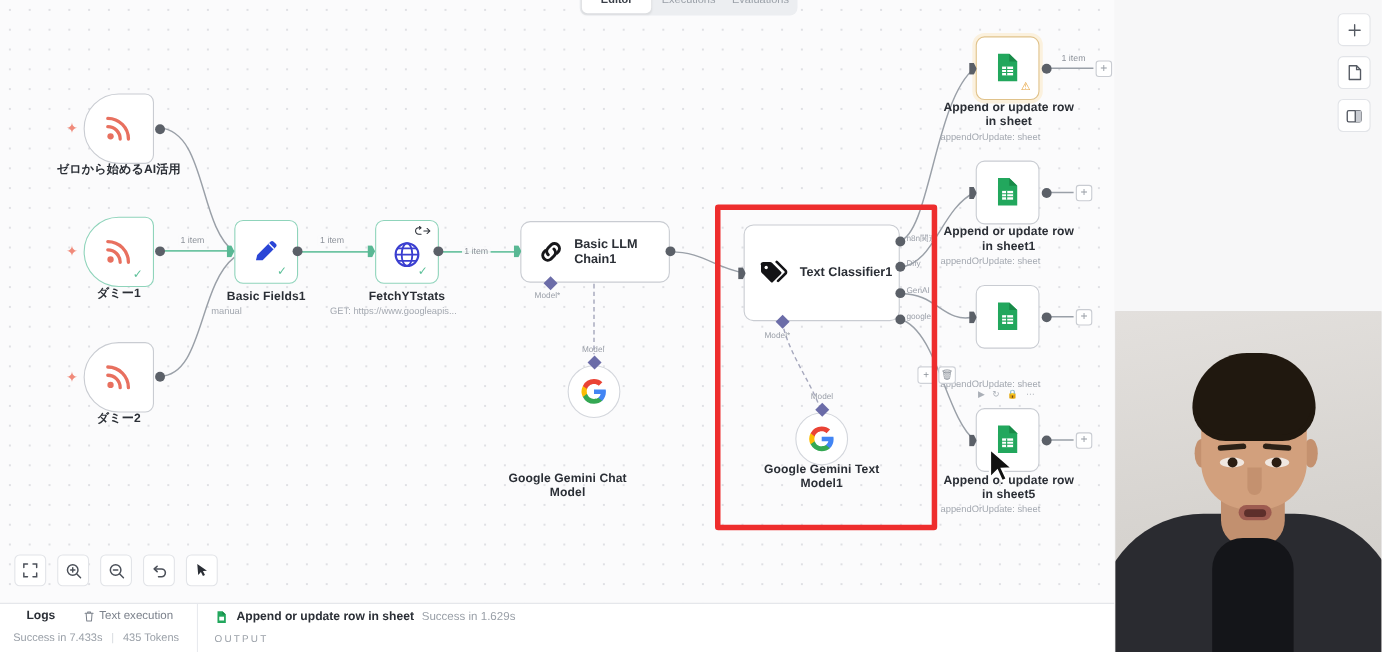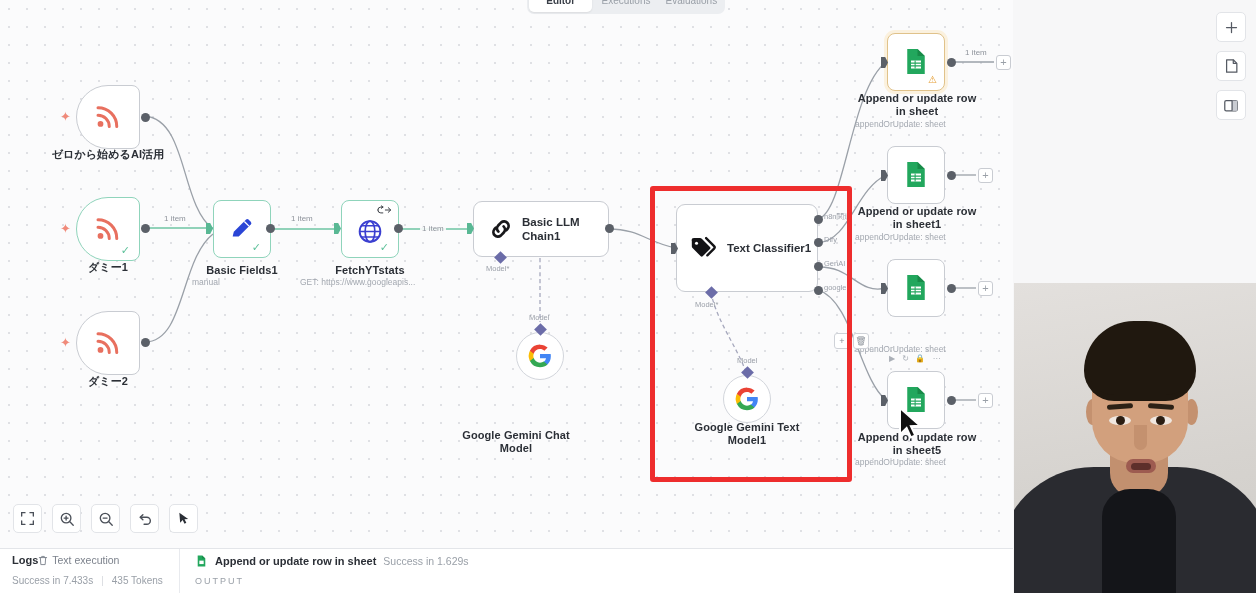--- a/index.html
+++ b/index.html
@@ -166,21 +166,21 @@
     width: 30px; height: 30px; background:#fff; border:1px solid #e2e4e8;
     border-radius: 5px; display:flex; align-items:center; justify-content:center; color:#555a63;
   }
 
   
   .logs {
     position:absolute; left:0; top: 548px; width: 1013px; height: 45px;
     background:#fff; border-top: 1px solid #e3e5e9; z-index: 30;
   }
   .logs .col-l { position:absolute; left:0; top:0; width: 180px; height: 45px; border-right:1px solid #e8eaee; }
-  .logs .l-row1 { position:absolute; left: 12px; top: 5px; display:flex; align-items:flex-end; }
+  .logs .l-row1 { position:absolute; left: 24px; top: 5px; display:flex; align-items:flex-end; gap: 26px; }
   .logs .l-title { font-size: 11px; color: #2b2f36; font-weight:600; }
   .logs .l-clear { font-size: 10.5px; color: #7c828c; display:flex; align-items:center; gap:4px; }
   .logs .l-row2 { position:absolute; left: 12px; top: 26px; display:flex; align-items:center; gap: 8px;
                   font-size: 10px; color: #9aa0a8; }
   .logs .sep { color:#d6d9de; }
   .logs .col-r { position:absolute; left: 181px; top:0; right:0; height:45px; }
   .logs .r-row1 { position:absolute; left: 14px; top: 5px; display:flex; align-items:center; gap: 7px; }
   .logs .r-name { font-size: 11px; font-weight: 700; color:#2b2f36; }
   .logs .r-stat { font-size: 10.5px; color:#9aa0a8; }
   .logs .r-row2 { position:absolute; left: 14px; top: 27px; font-size: 9px; color:#9aa0a8; letter-spacing: 2px; }

